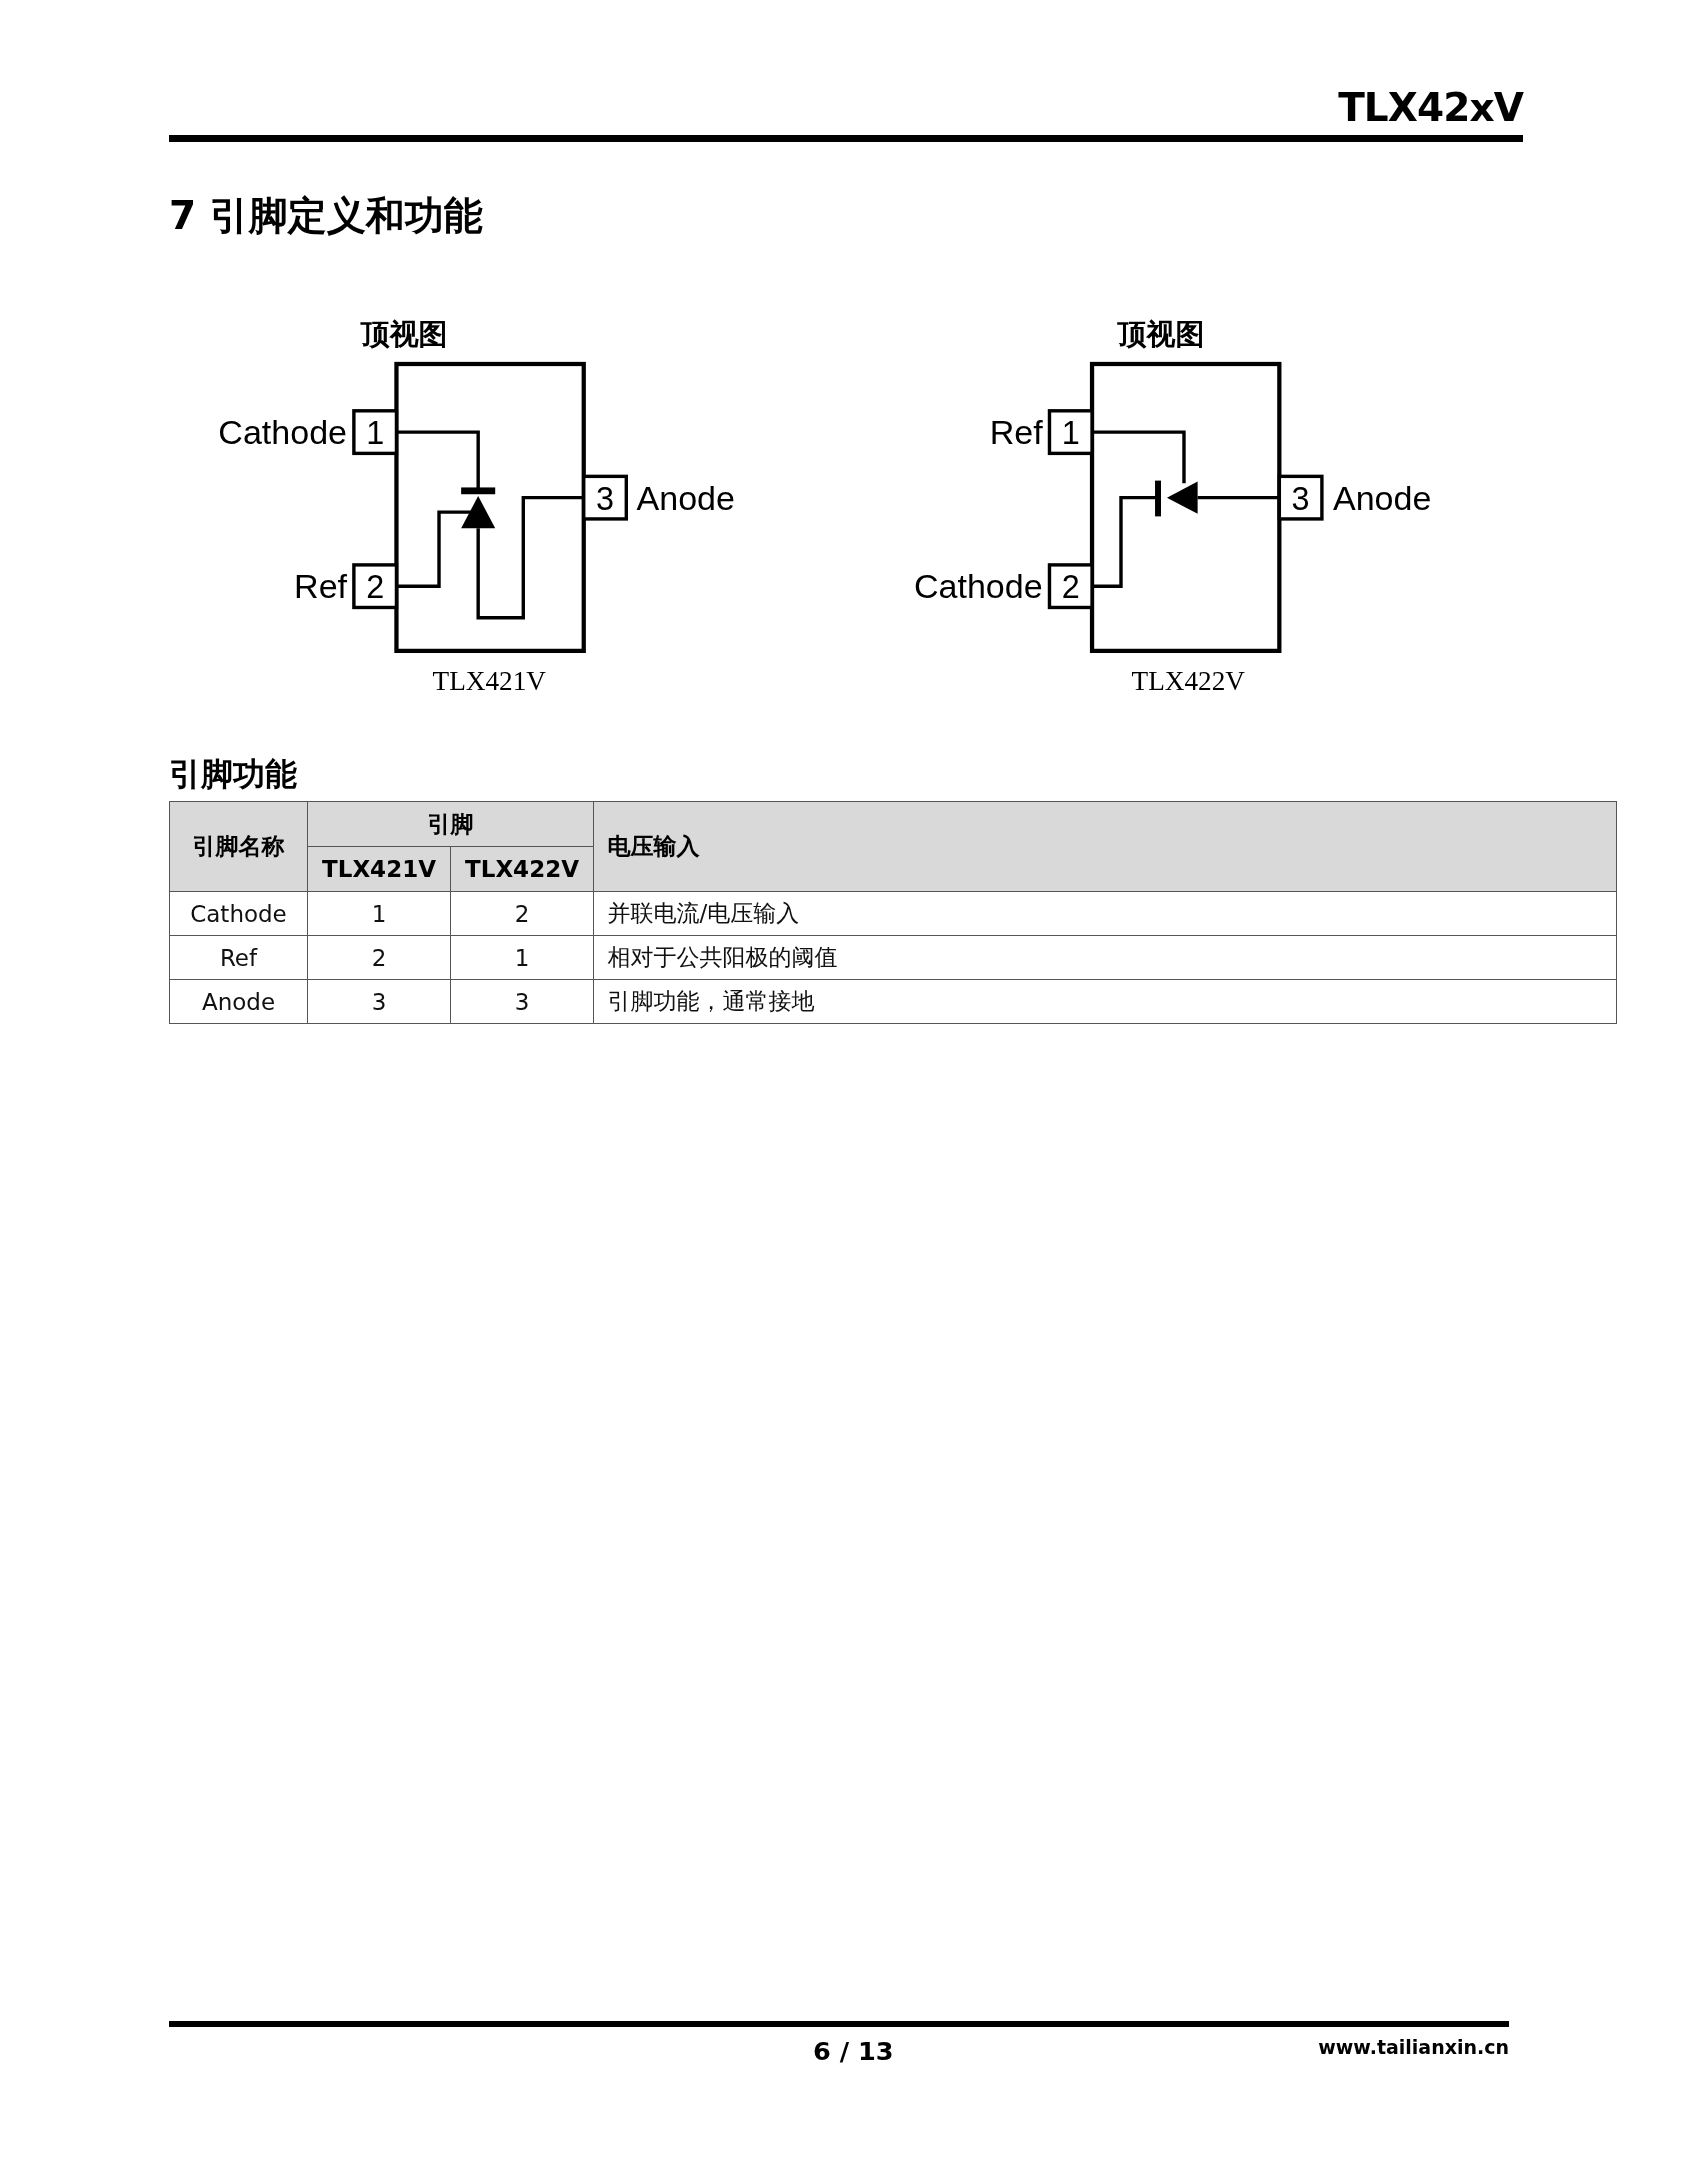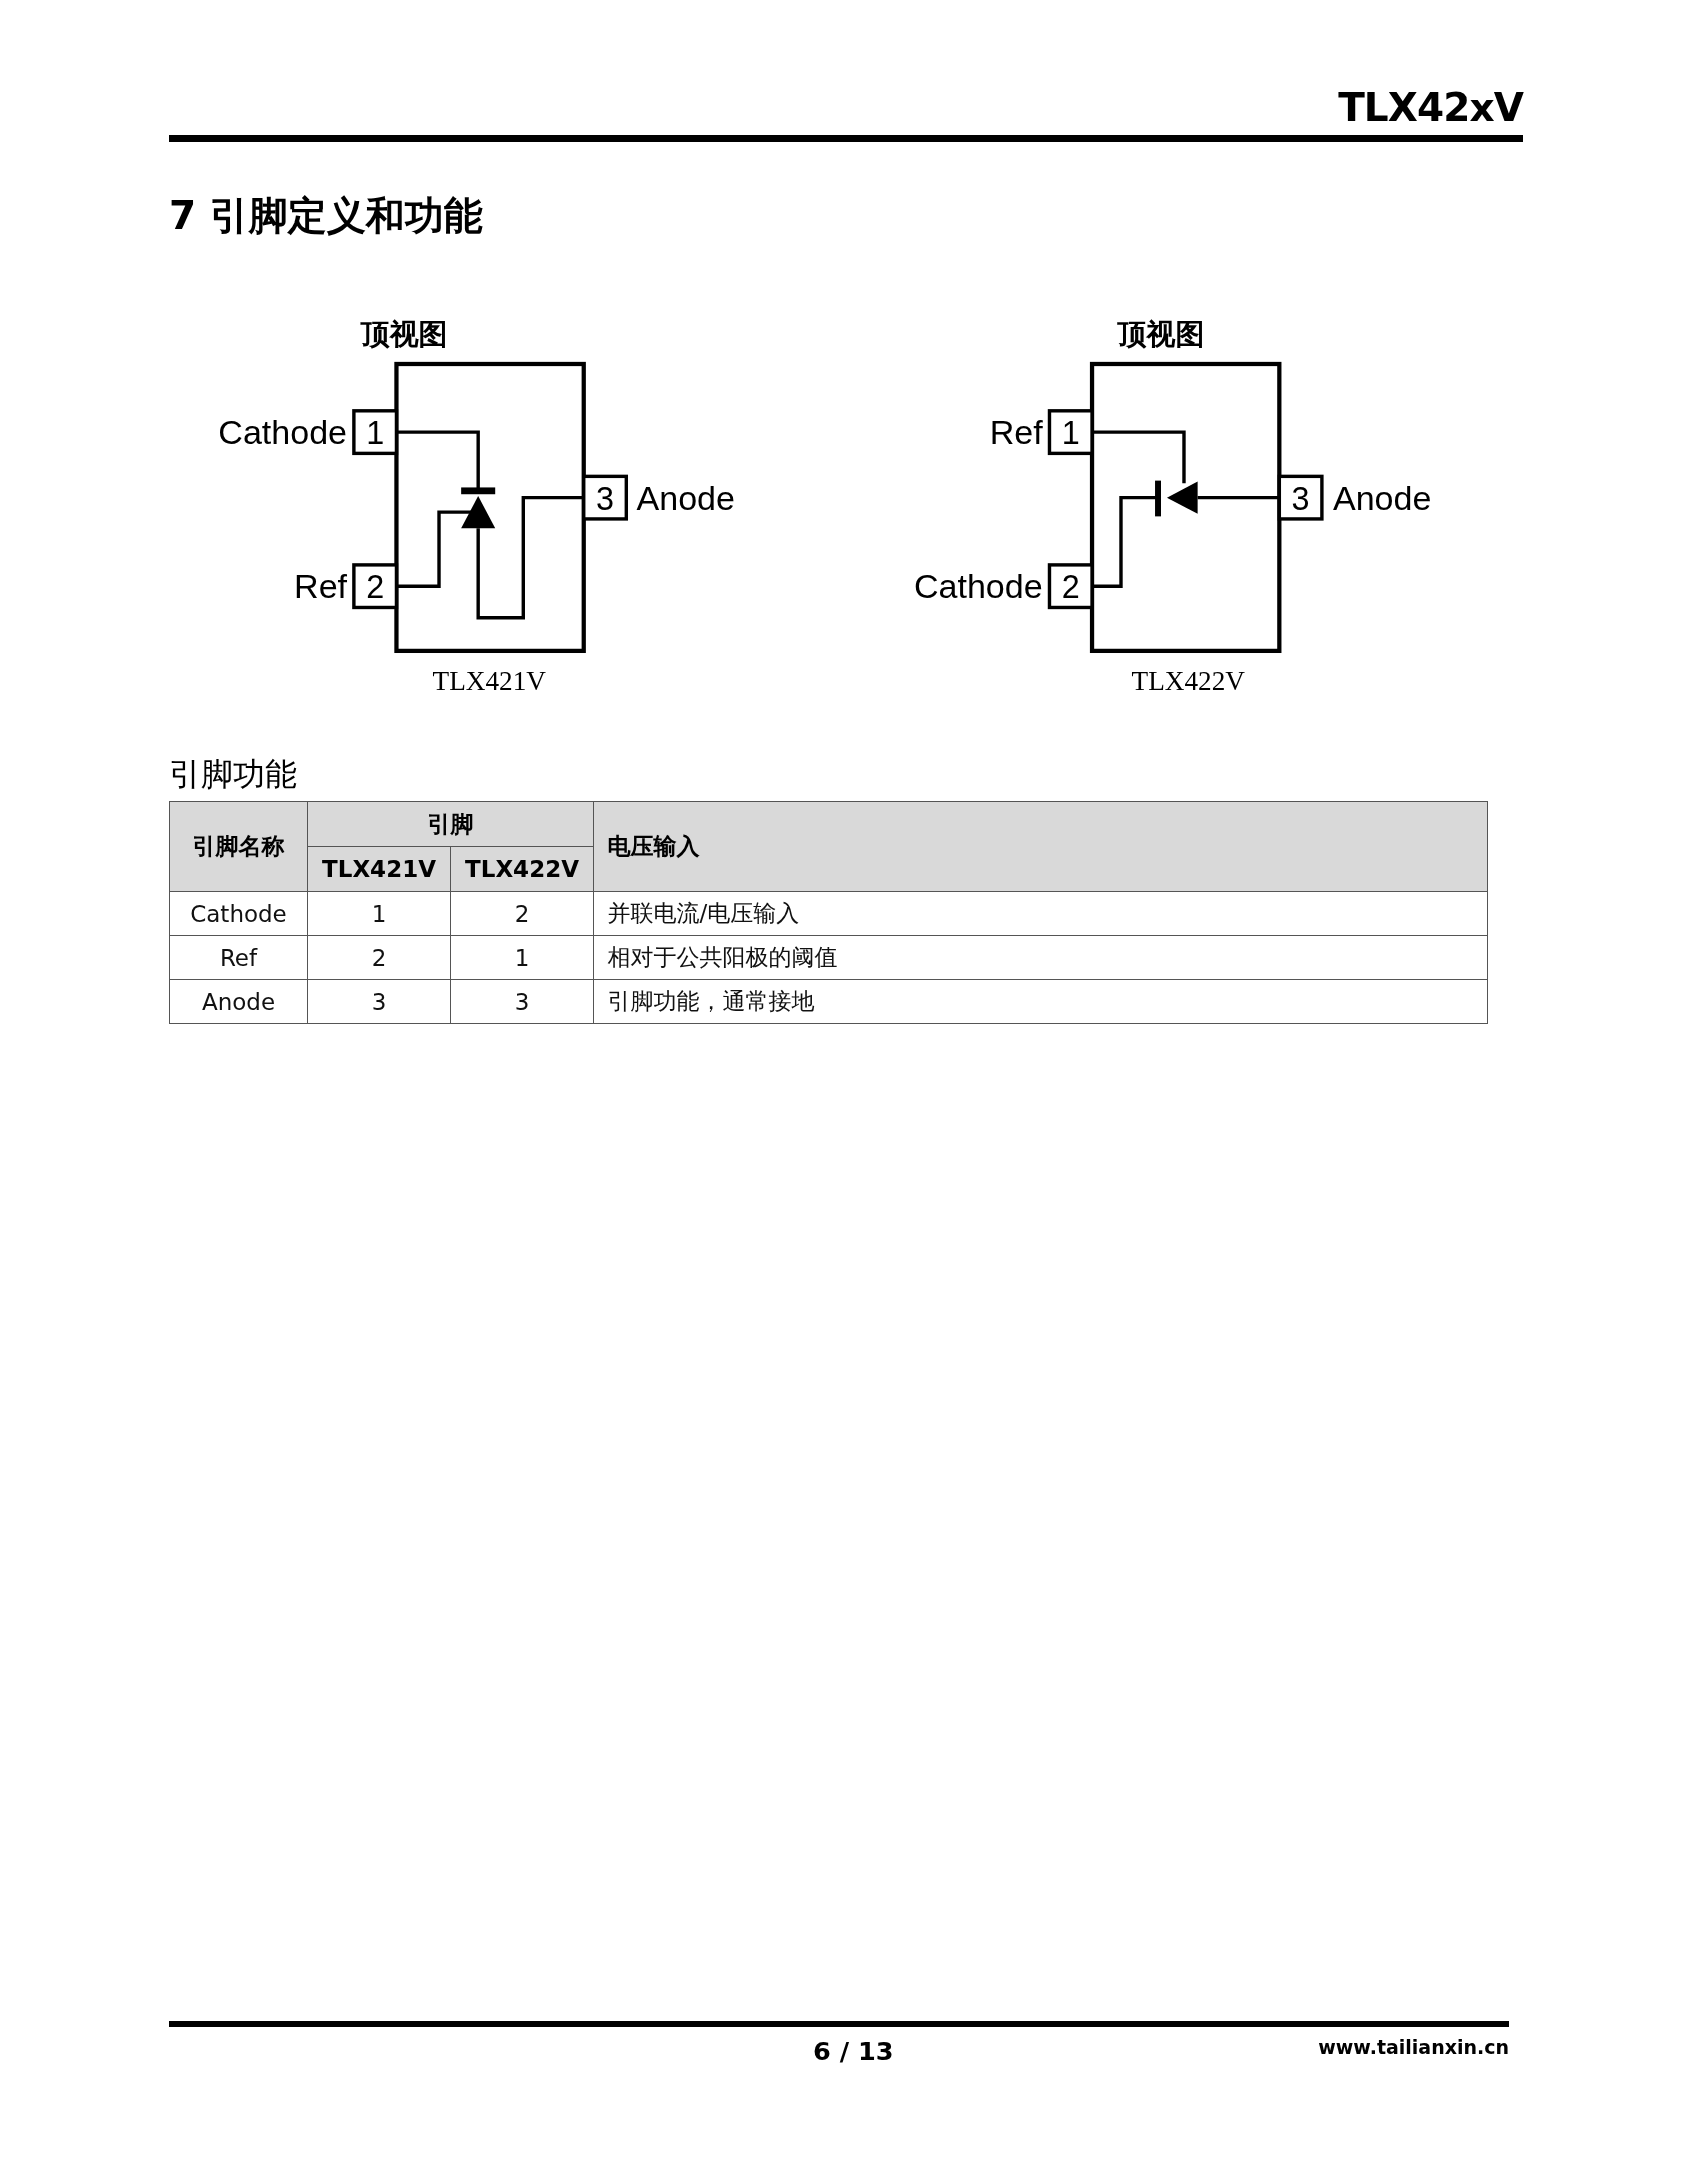--- a/index.html
+++ b/index.html
@@ -8,22 +8,22 @@
   .abs { position:absolute; }
   .hdr-title { right:162px; top:85px; font-size:39px; font-weight:bold; letter-spacing:-0.9px; }
   .hdr-rule { left:169px; width:1354px; top:135px; height:6.8px; background:#000; }
   .sec-title { left:169px; top:189px; font-size:39px; font-weight:bold; }
   .diag { position:absolute; top:294px; width:647px; height:409px; }
   .diag svg { width:647px; height:409px; overflow:visible; }
   .pin-label { font-family:"Liberation Sans", sans-serif; font-size:40px; fill:#000; }
   .pin-num { font-family:"Liberation Sans", sans-serif; font-size:38px; fill:#000; }
   .view-label { font-family:"DejaVu Sans", sans-serif; font-weight:bold; font-size:34px; fill:#000; }
   .part-label { font-family:"Liberation Serif", serif; font-size:32px; fill:#000; }
-  .sub-title { left:169px; top:753px; font-size:32px; font-weight:normal; }
-  table.pins { position:absolute; left:169px; top:801px; width:1319px; border-collapse:collapse;
+  .sub-title { left:169px; top:753px; font-size:32px; font-weight:bold; }
+  table.pins { position:absolute; left:169px; top:801px; width:1448px; border-collapse:collapse;
                font-family:"DejaVu Sans", sans-serif; }
   table.pins th, table.pins td { border:1.7px solid #555; font-size:23px; }
   table.pins th { background:#d9d9d9; font-weight:bold; height:44px; padding:0 6.8px; }
   table.pins td { height:41px; text-align:center; color:#111; }
   table.pins th.func, table.pins td.func { text-align:left; padding-left:13.6px; }
   .ftr-rule { left:169px; width:1340px; top:2021px; height:6px; background:#000; }
   .ftr-page { left:813px; top:2036px; font-size:25.6px; font-weight:bold; }
   .ftr-url { right:176px; top:2036px; font-size:19px; font-weight:bold;margin-left:28px; }
 </style>
 </head>

